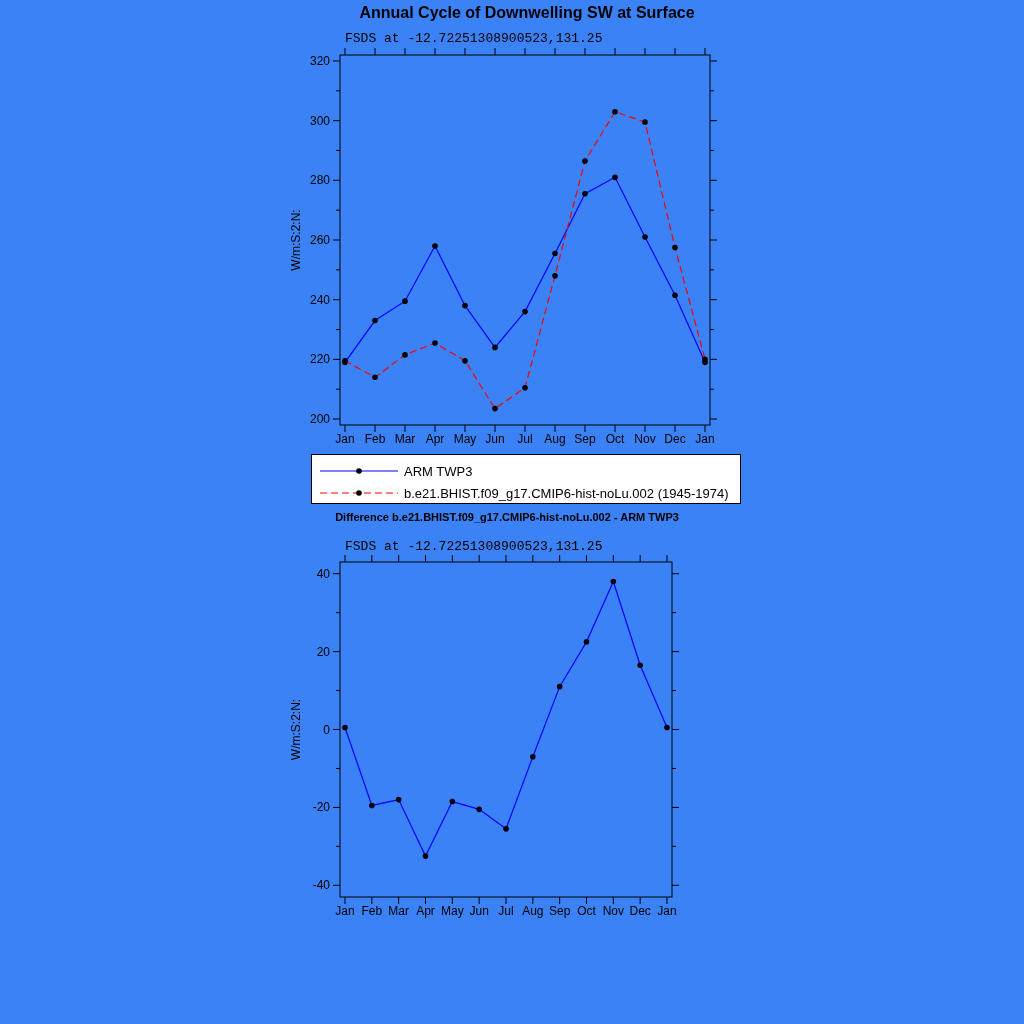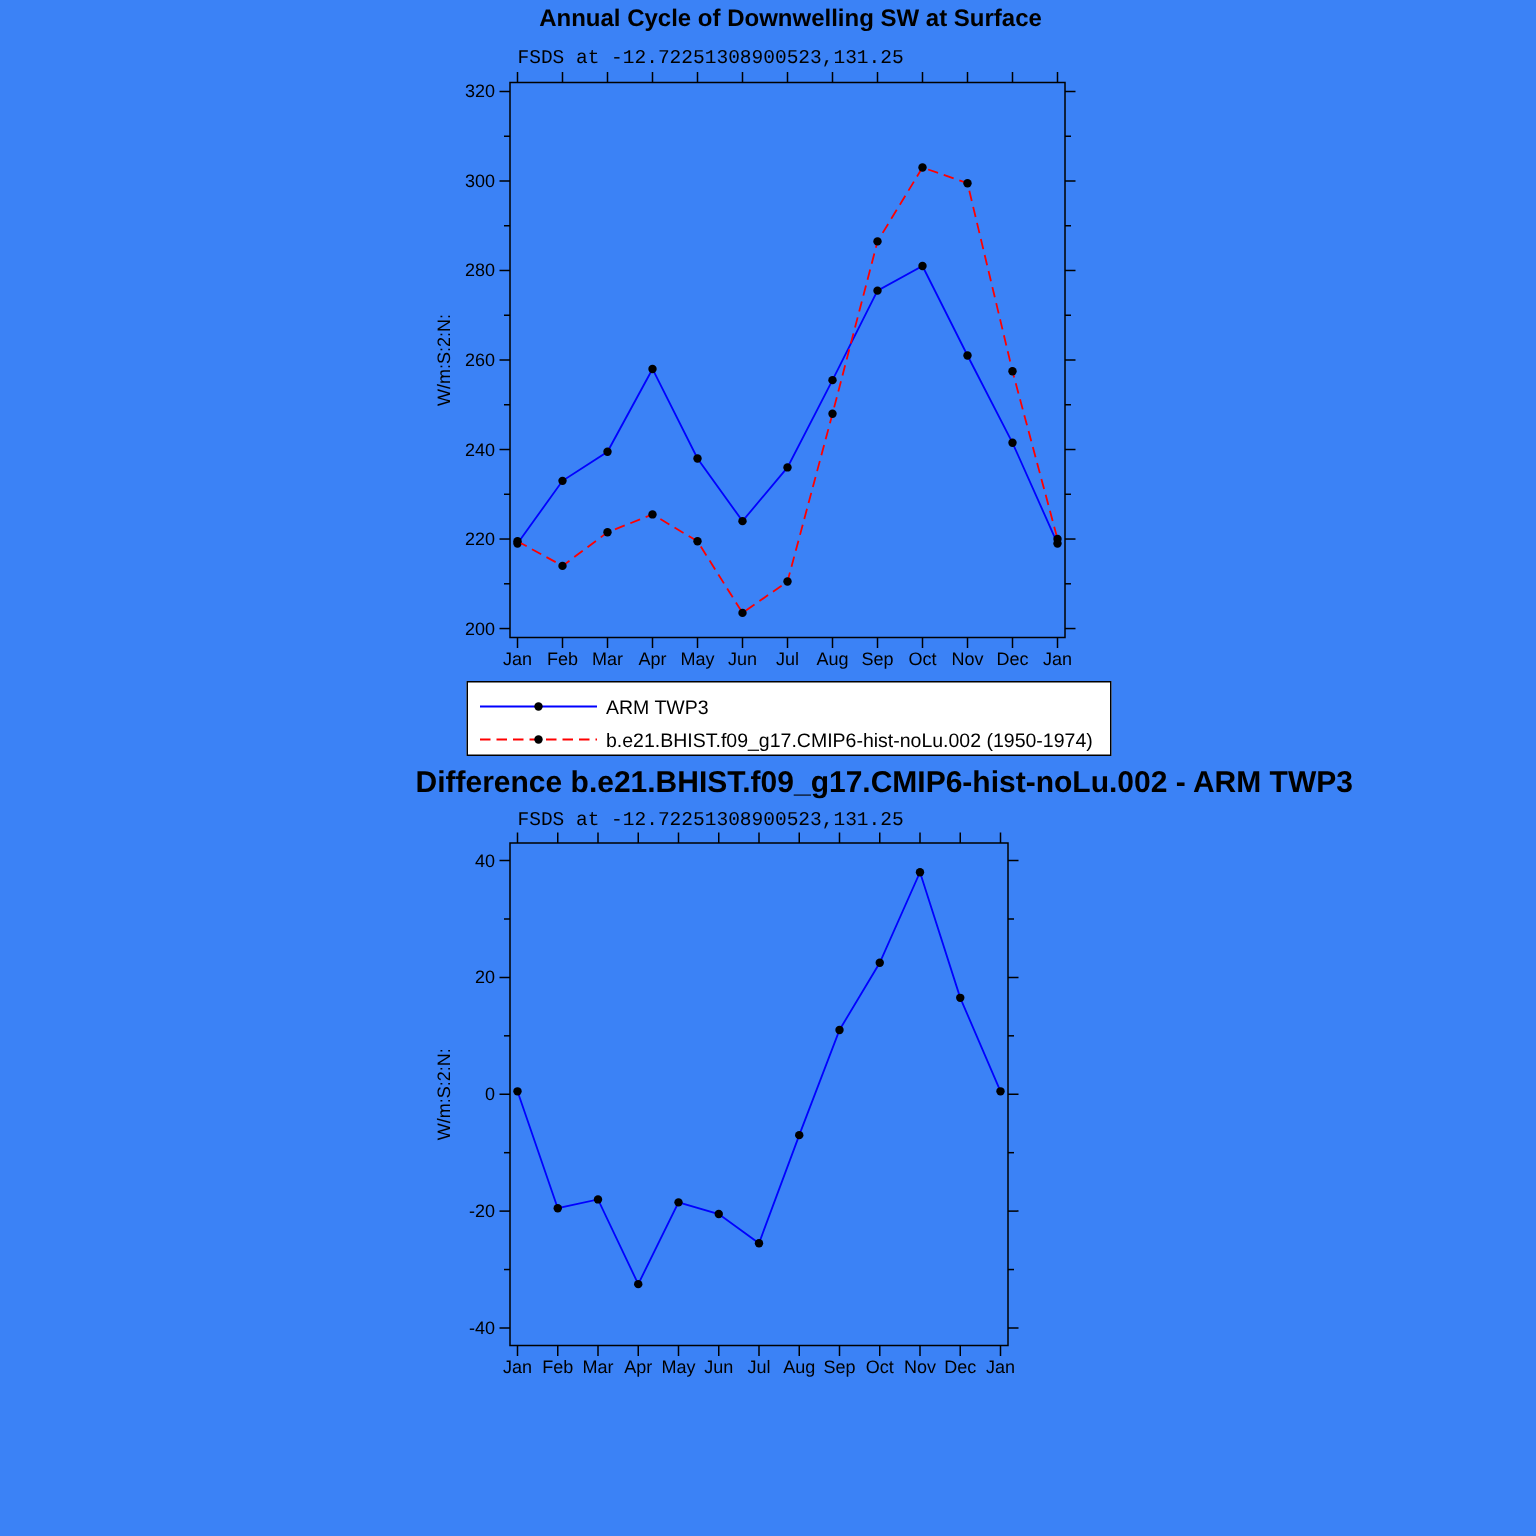--- a/index.html
+++ b/index.html
@@ -1,20 +1,20 @@
 <!DOCTYPE html>
 <html><head>
 <meta charset="utf-8">
 <style>
   html,body{margin:0;padding:0;background:#ffffff;}
   .canvas{position:relative;width:1024px;height:1024px;background:#3b82f6;overflow:hidden;
           font-family:"Liberation Sans",sans-serif;color:#000;}
   .chart-title{position:absolute;font-weight:bold;text-align:center;white-space:nowrap;}
   .top-title{top:4px;left:297px;width:460px;font-size:16px;}
-  .bottom-title{top:511px;left:277px;width:460px;font-size:20px;}
+  .bottom-title{top:511px;left:277px;width:460px;font-size:11px;}
   .chart-subtitle{position:absolute;font-size:13px;white-space:nowrap;font-family:Liberation Mono, monospace;}
   .top-sub{top:31px;left:345px;}
   .bottom-sub{top:539px;left:345px;}
   svg.chart{position:absolute;}
   #chart-top{left:280px;top:45px;}
   #chart-bottom{left:280px;top:552px;}
   svg text{font-family:"Liberation Sans",sans-serif;font-size:12px;fill:#000;stroke:none;}
   .legend{position:absolute;left:311px;top:454px;width:430px;height:50px;border:1px solid #000;
           box-sizing:border-box;display:flex;flex-direction:column;justify-content:space-around;
           padding:2px 4px 2px 6px;background:#fff;}
@@ -150,21 +150,21 @@
         <line x1="2" y1="8" x2="80" y2="8" stroke-width="1.2" stroke="#0000ff"></line>
         <circle cx="41" cy="8" r="2.8" fill="#000"></circle>
       </svg>
       <span class="legend-label">ARM TWP3</span>
     </div>
     <div class="legend-row">
       <svg class="leg-sample" width="82" height="16">
         <line x1="2" y1="8" x2="80" y2="8" stroke-width="1.2" stroke-dasharray="7,4" stroke="#ff0000"></line>
         <circle cx="41" cy="8" r="2.8" fill="#000"></circle>
       </svg>
-      <span class="legend-label">b.e21.BHIST.f09_g17.CMIP6-hist-noLu.002 (1950-1974)</span>
+      <span class="legend-label">b.e21.BHIST.f09_g17.CMIP6-hist-noLu.002 (1945-1974)</span>
     </div>
   </div>
 
   <div class="chart-title bottom-title">Difference b.e21.BHIST.f09_g17.CMIP6-hist-noLu.002 - ARM TWP3</div>
 
   <div class="chart-subtitle bottom-sub">FSDS at -12.72251308900523,131.25</div>
 
   <svg id="chart-bottom" class="chart" width="445" height="375">
       <g stroke="#000" fill="none" stroke-width="1">
         <rect x="60" y="10" width="332" height="335"></rect>

